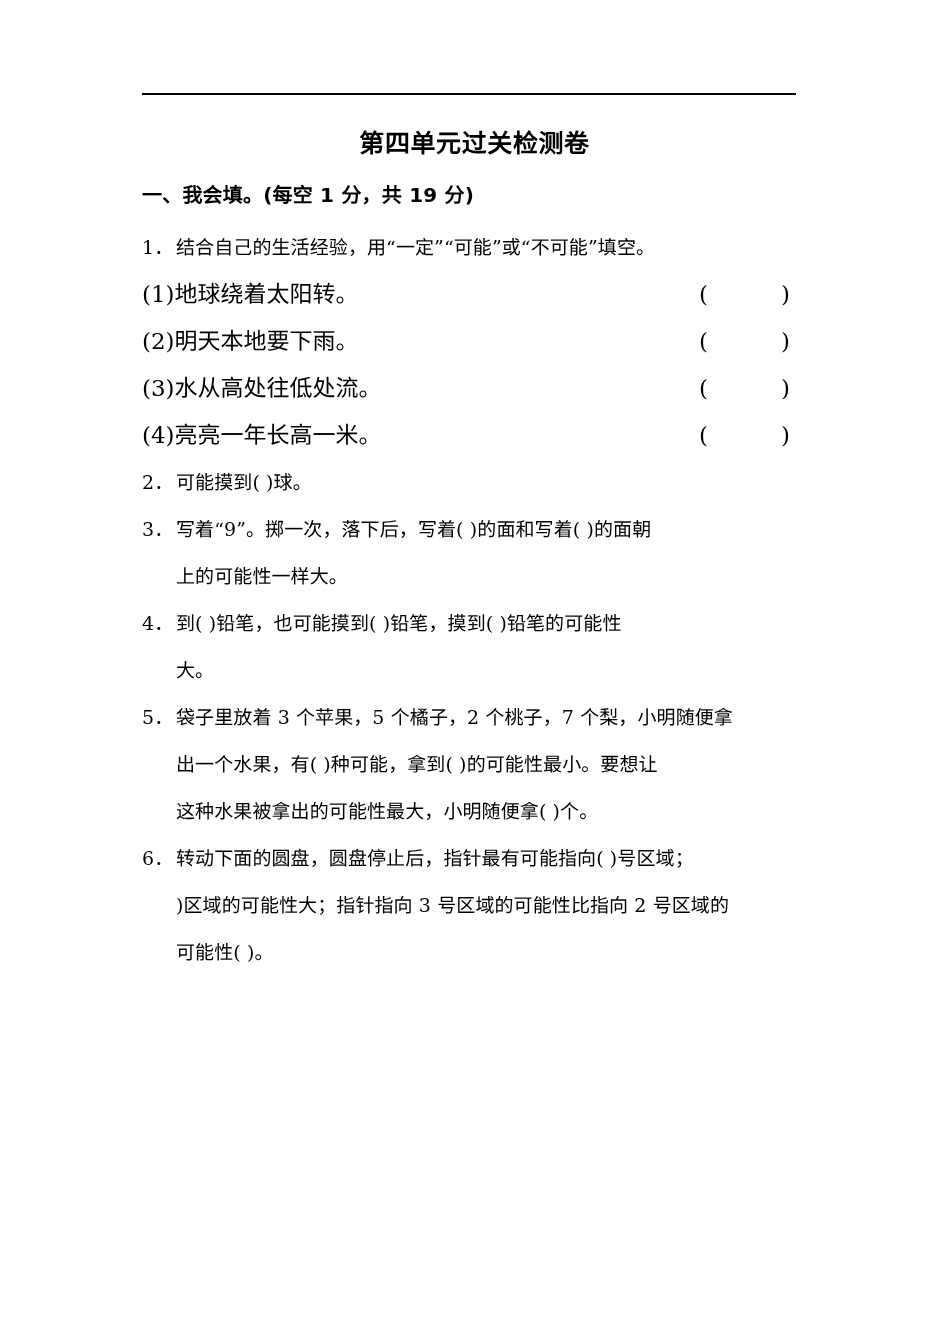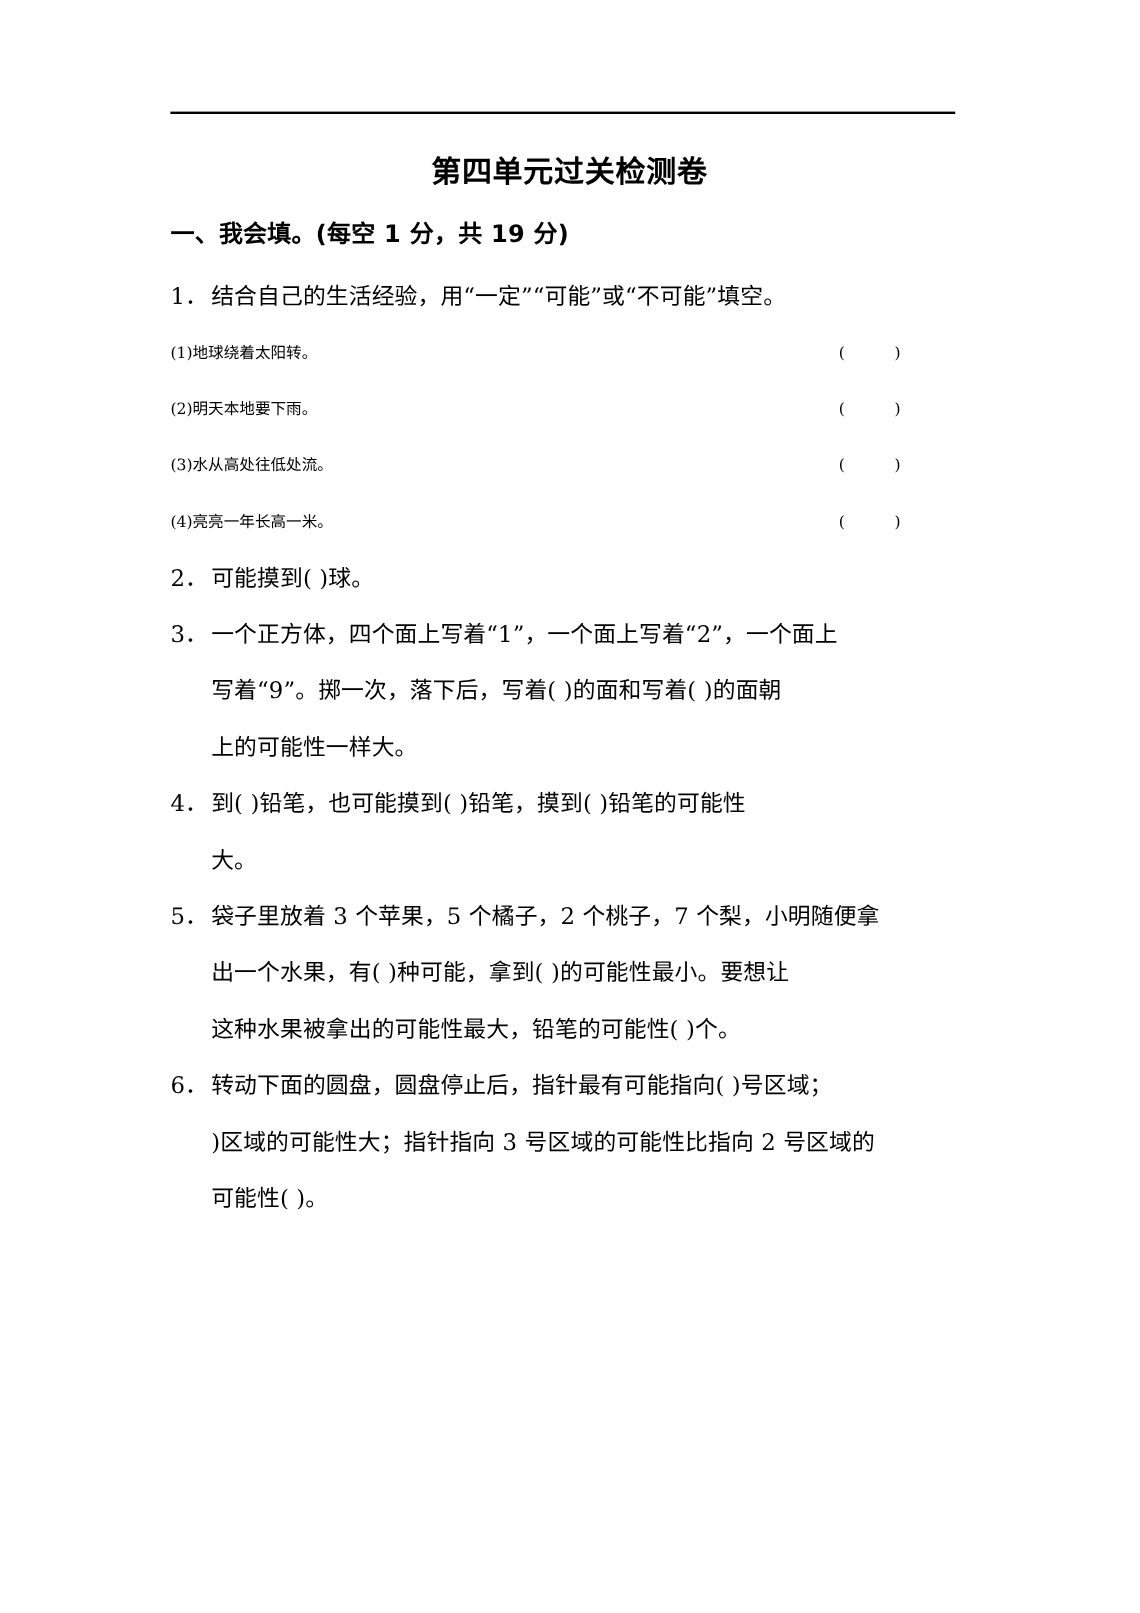--- a/index.html
+++ b/index.html
@@ -81,21 +81,21 @@
     text-align: left;
     font-size: 19px;
     line-height: 47px;
   }
   .q-body {
     display: block;
   }
 
   
   .subq {
-    font-size: 13px;
+    font-size: 23px;
     line-height: 47px;
     position: relative;
     margin: 0;
     padding-left: 0;
     display: flex;
     align-items: flex-end;
     gap: 45px;
   }
   .subq-text {
     white-space: nowrap;
@@ -162,40 +162,39 @@
     <div class="q">
       <span class="q-num">2．</span>
       <span class="q-body">
         <span class="line">可能摸到(        )球。</span>
       </span>
     </div>
 
     <div class="q">
       <span class="q-num">3．</span>
       <span class="q-body">
-        <span class="line">一个正方体，四个面上写着“1”，一个面上写着“2”，一个面上</span>
         <span class="line">写着“9”。掷一次，落下后，写着(        )的面和写着(        )的面朝</span>
         <span class="line">上的可能性一样大。</span>
       </span>
     </div>
 
     <div class="q">
       <span class="q-num">4．</span>
       <span class="q-body">
         <span class="line">到(        )铅笔，也可能摸到(        )铅笔，摸到(        )铅笔的可能性</span>
         <span class="line">大。</span>
       </span>
     </div>
 
     <div class="q">
       <span class="q-num">5．</span>
       <span class="q-body">
         <span class="line">袋子里放着 3 个苹果，5 个橘子，2 个桃子，7 个梨，小明随便拿</span>
         <span class="line">出一个水果，有(        )种可能，拿到(        )的可能性最小。要想让</span>
-        <span class="line">这种水果被拿出的可能性最大，铅笔的可能性(        )个。</span>
+        <span class="line">这种水果被拿出的可能性最大，小明随便拿(        )个。</span>
       </span>
     </div>
 
     <div class="q">
       <span class="q-num">6．</span>
       <span class="q-body">
         <span class="line">转动下面的圆盘，圆盘停止后，指针最有可能指向(        )号区域；</span>
         <span class="line">)区域的可能性大；指针指向 3 号区域的可能性比指向 2 号区域的</span>
         <span class="line">可能性(        )。</span>
       </span>

